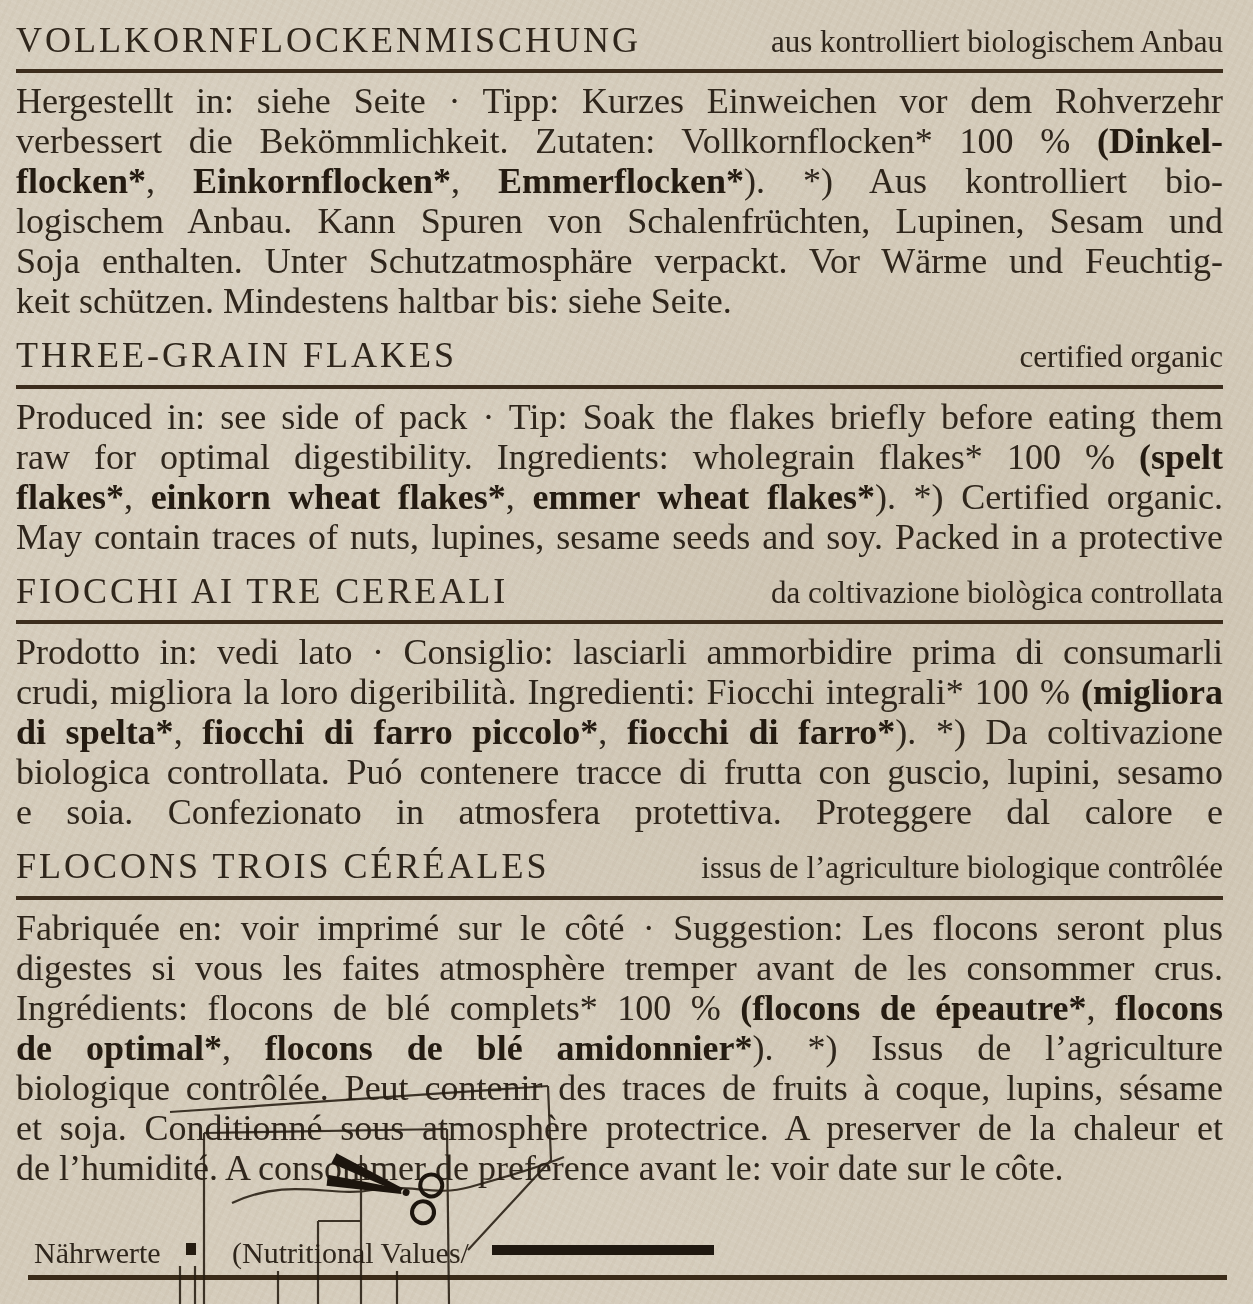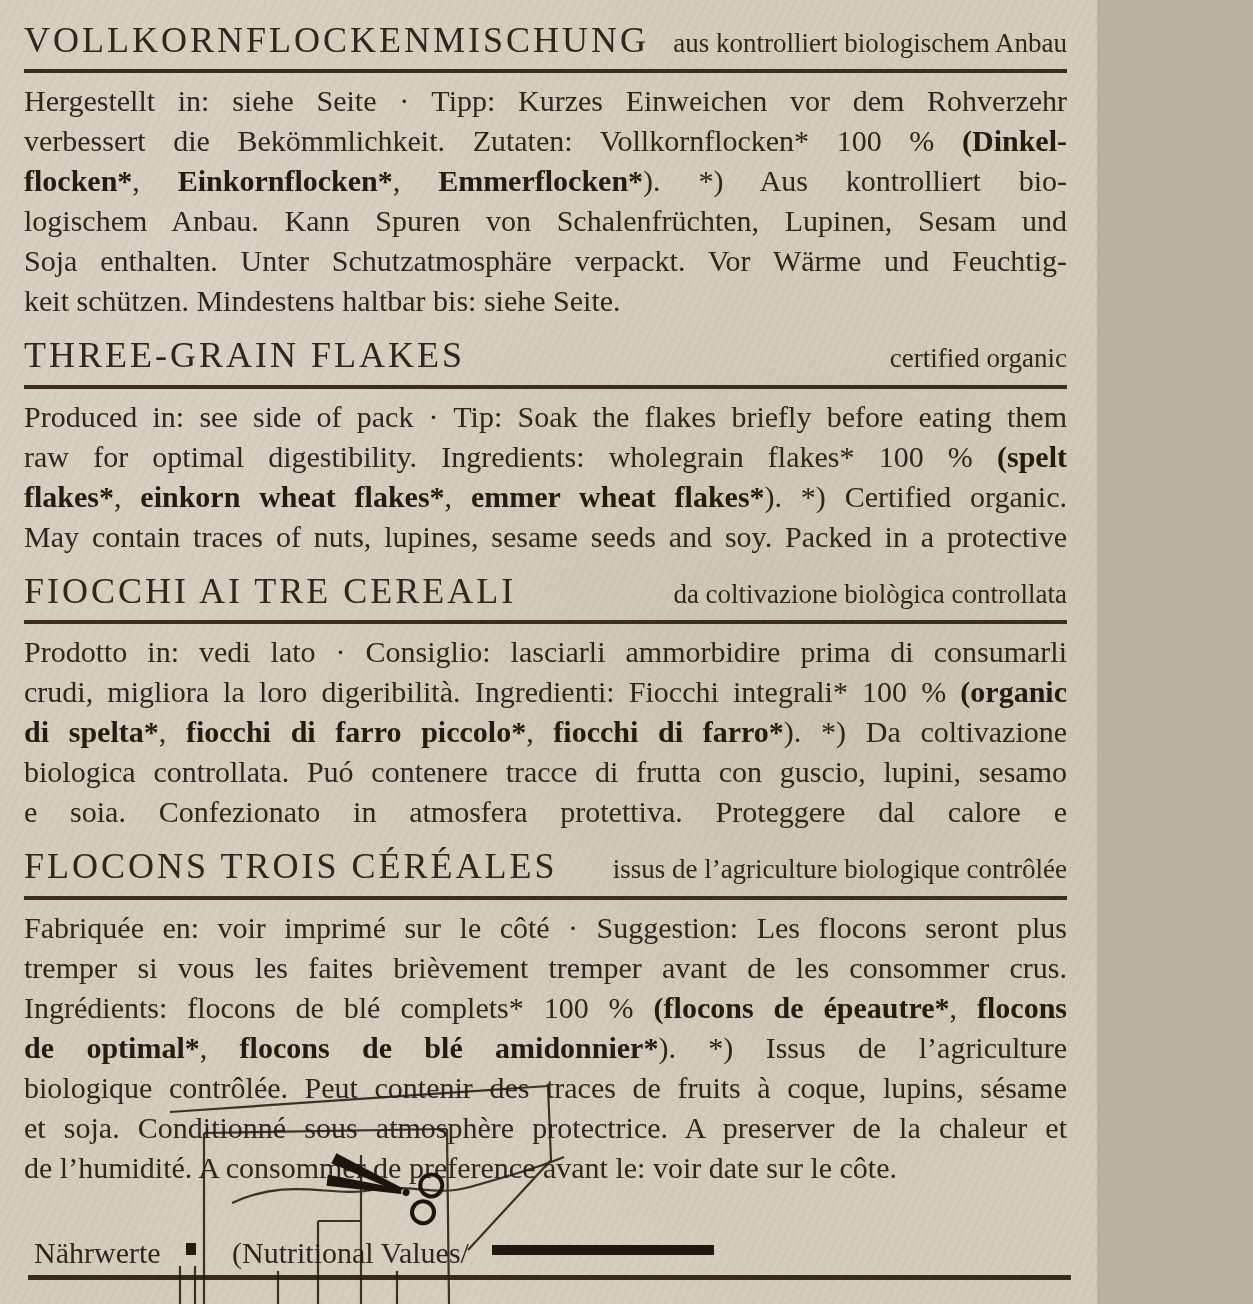--- a/index.html
+++ b/index.html
@@ -1,42 +1,42 @@
 <!DOCTYPE html>
 <html><head>
 <meta charset="utf-8">
 <style>
   html,body{margin:0;padding:0;background:#b9b0a0;}
   .label{
     position:relative;
-    width:1097px;height:1304px;
+    width:1253px;height:1304px;
     box-sizing:border-box;
-    padding:20px 30px 0 24px;
+    padding:20px 30px 0 16px;
     overflow:hidden;
     color:#2f261c;
     font-family:"Liberation Serif", serif;
     background:
       radial-gradient(ellipse at 18% 22%, rgba(255,255,255,0.10), transparent 45%),
       radial-gradient(ellipse at 75% 55%, rgba(125,105,75,0.08), transparent 55%),
       radial-gradient(ellipse at 40% 85%, rgba(255,255,255,0.07), transparent 40%),
       repeating-linear-gradient(115deg, rgba(150,130,100,0.05) 0 3px, transparent 3px 8px),
       repeating-linear-gradient(28deg, rgba(255,255,255,0.05) 0 2px, transparent 2px 7px),
       #d4cbba;
   }
   .sec{margin-bottom:14px;}
   .heading{
     display:flex;justify-content:space-between;align-items:baseline;
     border-bottom:4px solid #3c2d1d;
     padding-bottom:8px;line-height:1.15;
   }
   .h-left{font-size:36px;letter-spacing:3px;white-space:nowrap;}
-  .h-right{font-size:27px;white-space:nowrap;}
+  .h-right{font-size:31px;white-space:nowrap;}
   .para{margin-top:8px;}
   .line{
-    font-size:30px;line-height:40px;
+    font-size:36px;line-height:40px;
     text-align:justify;text-align-last:justify;text-justify:inter-word;
   }
   .line.last{text-align-last:left;}
   .line b{font-weight:700;color:#241b11;}
   .bottom-rule{
     position:absolute;left:28px;right:26px;top:1275px;height:5px;
     background:#3a2b19;
   }
   .footer-row{position:absolute;left:0;top:1236px;width:1253px;height:18px;}
   .frag{position:absolute;font-size:30px;line-height:34px;color:#2f261c;white-space:nowrap;}
@@ -78,34 +78,34 @@
           <div class="line"><span>May contain traces of nuts, lupines, sesame seeds and soy. Packed in a protective</span></div>
         </div>
       </section>
       <section class="sec">
         <div class="heading">
           <span class="h-left">FIOCCHI AI TRE CEREALI</span>
           <span class="h-right">da coltivazione biològica controllata</span>
         </div>
         <div class="para">
           <div class="line"><span>Prodotto in: vedi lato · Consiglio: lasciarli ammorbidire prima di consumarli</span></div>
-          <div class="line"><span>crudi, migliora la loro digeribilità. Ingredienti: Fiocchi integrali* 100 % </span><b>(organic</b></div>
+          <div class="line"><span>crudi, migliora la loro digeribilità. Ingredienti: Fiocchi integrali* 100 % </span><b>(migliora</b></div>
           <div class="line"><b>di spelta*</b><span>, </span><b>fiocchi di farro piccolo*</b><span>, </span><b>fiocchi di farro*</b><span>). *) Da coltivazione</span></div>
           <div class="line"><span>biologica controllata. Puó contenere tracce di frutta con guscio, lupini, sesamo</span></div>
           <div class="line"><span>e soia. Confezionato in atmosfera protettiva. Proteggere dal calore e</span></div>
         </div>
       </section>
       <section class="sec">
         <div class="heading">
           <span class="h-left">FLOCONS TROIS CÉRÉALES</span>
           <span class="h-right">issus de l’agriculture biologique contrôlée</span>
         </div>
         <div class="para">
           <div class="line"><span>Fabriquée en: voir imprimé sur le côté · Suggestion: Les flocons seront plus</span></div>
-          <div class="line"><span>tremper si vous les faites brièvement tremper avant de les consommer crus.</span></div>
+          <div class="line"><span>digestes si vous les faites atmosphère tremper avant de les consommer crus.</span></div>
           <div class="line"><span>Ingrédients: flocons de blé complets* 100 % </span><b>(flocons de épeautre*</b><span>, </span><b>flocons</b></div>
           <div class="line"><b>de optimal*</b><span>, </span><b>flocons de blé amidonnier*</b><span>). *) Issus de l’agriculture</span></div>
           <div class="line"><span>biologique contrôlée. Peut contenir des traces de fruits à coque, lupins, sésame</span></div>
           <div class="line"><span>et soja. Conditionné sous atmosphère protectrice. A preserver de la chaleur et</span></div>
           <div class="line last"><span>de l’humidité. A consommer de preference avant le: voir date sur le côte.</span></div>
         </div>
       </section>
     </main>
 
   <div class="bottom-rule"></div>

